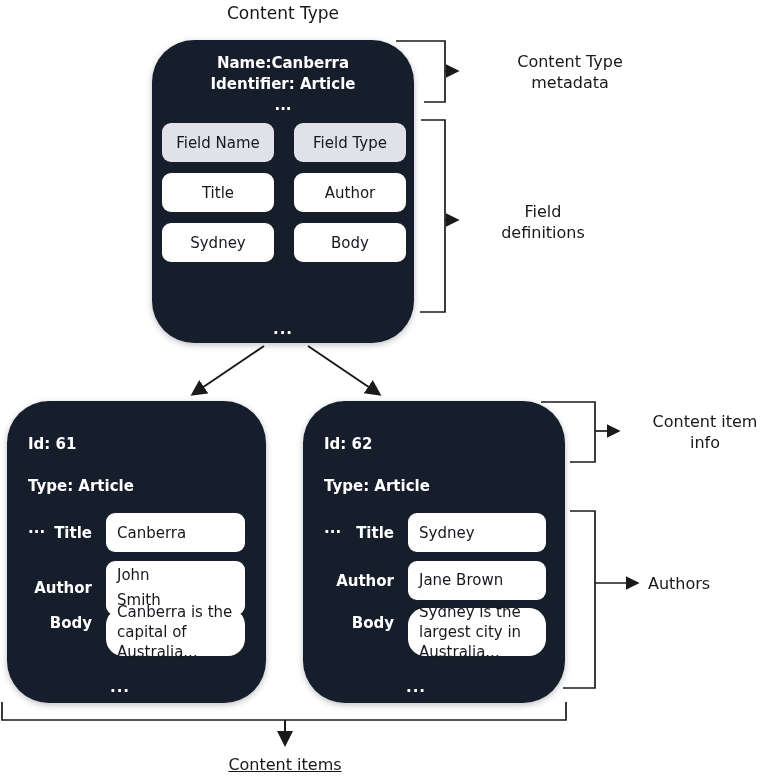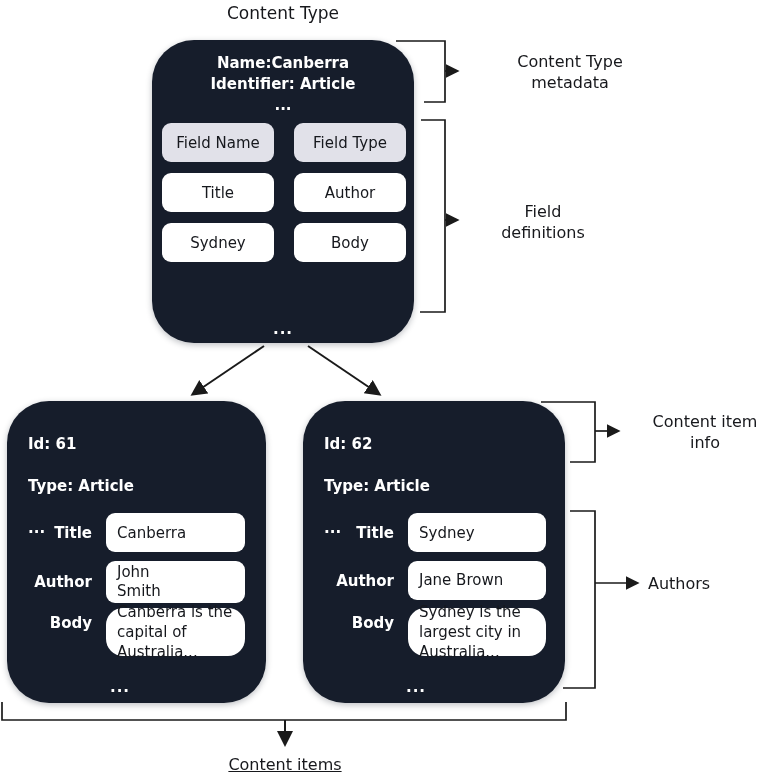--- a/index.html
+++ b/index.html
@@ -29,21 +29,21 @@
   .r-title{top:112px;} .r-author{top:160px;} .r-body{top:207px;}
   .flabel{text-align:right;padding-right:14px;font-weight:bold;font-size:15px;
           box-sizing:border-box;}
   #item1 .flabel{width:99px;} #item2 .flabel{width:105px;}
   .r-body .flabel{position:relative;top:-9px;}
   .vchip{background:#ffffff;border-radius:9px;color:#16181d;font-size:15px;
          box-sizing:border-box;display:flex;flex-direction:column;justify-content:center;
          white-space:pre-line;padding:0 11px;}
   #item1 .vchip{width:139px;} #item2 .vchip{width:138px;}
   .r-title .vchip{height:39px;}
-  .r-author .vchip{min-height:39px;padding:2px 11px;line-height:19px;}
+  .r-author .vchip{min-height:39px;padding:2px 11px;line-height:25px;}
   .r-body .vchip{height:48px;padding:2px 11px;line-height:20px;border-radius:17px;}
   .item-dots{position:absolute;bottom:7px;left:100px;width:26px;text-align:center;
              font-weight:bold;font-size:15px;letter-spacing:1px;}
 
   .ann{position:absolute;white-space:pre-line;font-size:16px;line-height:21px;
        text-align:center;color:#17181c;}
   #title{position:absolute;left:152px;top:3px;width:262px;text-align:center;
          font-size:17px;color:#17181c;}
   #ann-metadata{left:480px;top:51px;width:180px;}
   #ann-fielddef{left:453px;top:201px;width:180px;}

